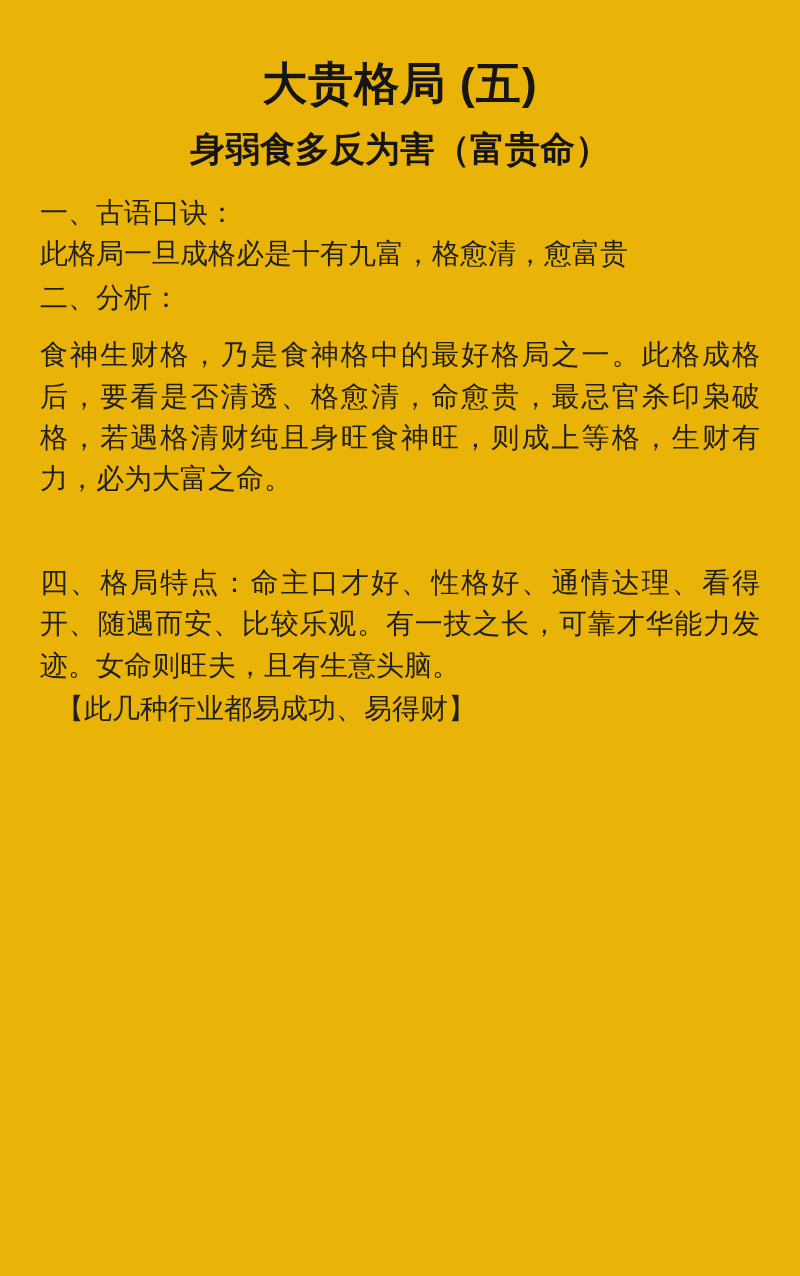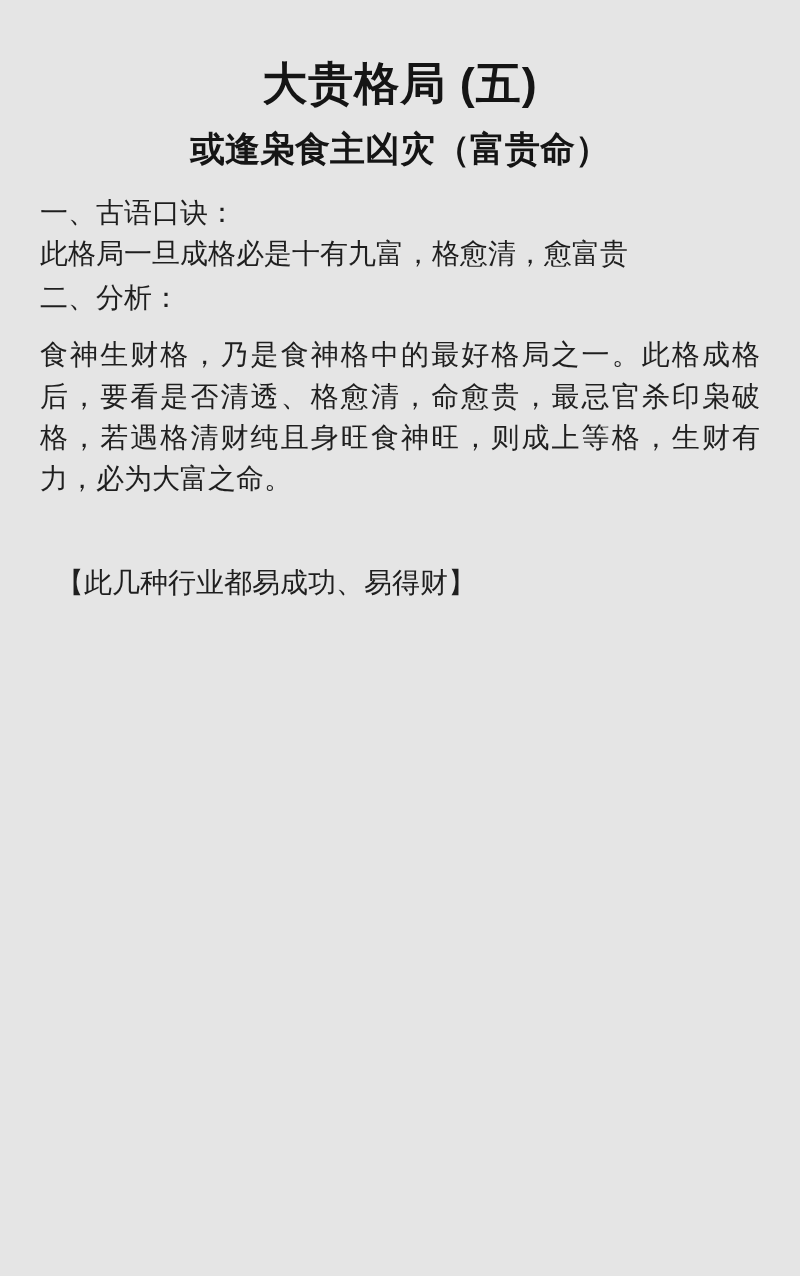--- a/index.html
+++ b/index.html
@@ -12,21 +12,21 @@
     min-height: 1276px;
     font-family: "Liberation Sans", "DejaVu Sans", sans-serif;
     color: #1b1b1b;
     -webkit-font-smoothing: antialiased;
   }
   .page {
     width: 800px;
     min-height: 1276px;
     box-sizing: border-box;
     padding: 58px 40px 30px 40px;
-    background: #e5e5e5;
+    background: #eab308;
   }
   .title {
     text-align: center;
     font-size: 45px;
     font-weight: 700;
     letter-spacing: 1px;
     line-height: 1.15;
     margin: 0 0 18px 0;
     color: #151515;
   }
@@ -66,38 +66,43 @@
   .indent-last {
     padding-left: 16px;
   }
 </style>
 </head>
 <body>
 
 <div class="page">
 
   <h1 class="title">大贵格局 (五)</h1>
-  <h2 class="subtitle">或逢枭食主凶灾（富贵命）</h2>
+  <h2 class="subtitle">身弱食多反为害（富贵命）</h2>
 
   <div class="body">
 
     <div class="block">
       <p class="line">一、古语口诀：</p>
       <p class="line">此格局一旦成格必是十有九富，格愈清，愈富贵</p>
     </div>
 
     <div class="block">
       <p class="line">二、分析：</p>
       <p class="para">食神生财格，乃是食神格中的最好格局之一。此格成格后，要看是否清透、格愈清，命愈贵，最忌官杀印枭破格，若遇格清财纯且身旺食神旺，则成上等格，生财有力，必为大富之命。</p>
     </div>
 
     <div class="gap-md"></div>
 
 
     <div class="gap-md"></div>
 
+    <div class="block">
+      <p class="para-mixed">
+        <span>四、格局特点：</span><span>命主口才好、性格好、通情达理、看得开、随遇而安、比较乐观。有一技之长，可靠才华能力发迹。女命则旺夫，且有生意头脑。</span>
+      </p>
+    </div>
 
     <div class="block">
       <p class="line indent-last">【此几种行业都易成功、易得财】</p>
     </div>
 
   </div>
 </div>
 
 </body></html>

